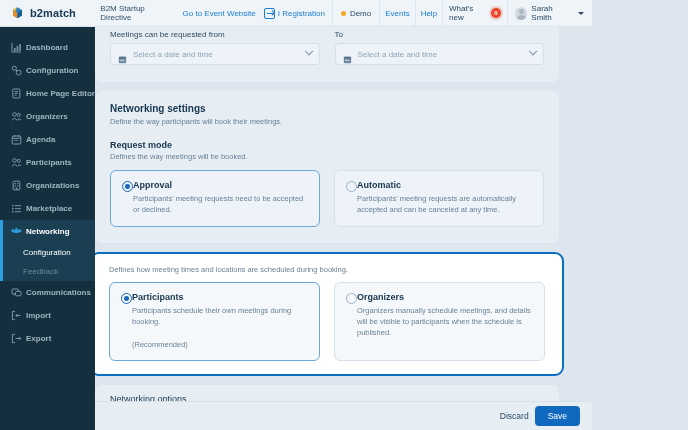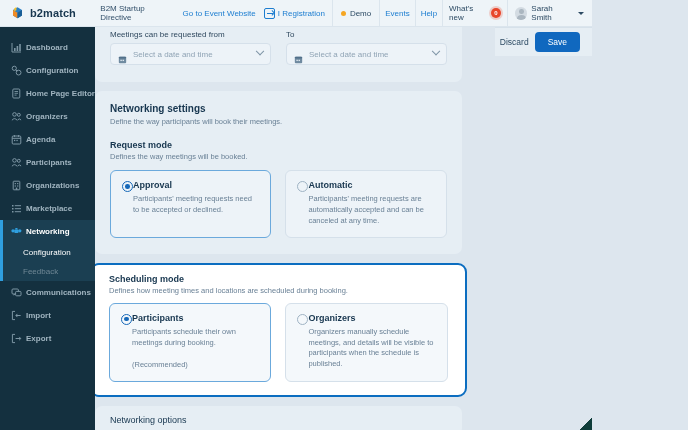--- a/index.html
+++ b/index.html
@@ -73,21 +73,21 @@
   .side-item.active .side-label { color: #ffffff; }
   .side-ico { width: 11px; height: 11px; flex: 0 0 11px; display: flex; align-items: center; justify-content: center; }
   .side-ico svg { display: block; }
   .sub-item { height: 19px; display: flex; align-items: center; padding-left: 23px; cursor: pointer; }
   .sub-label { font-size: 8px; color: #6f8795; }
   .sub-item.active .sub-label { color: #ffffff; font-weight: 400; }
   .sub-group { background: #1b3f52; position: relative; }
   .sub-group::before { content:""; position:absolute; left:0; top:0; bottom:0; width:2.5px; background:#2f9fe0; }
 
   
-  .main { flex: 1; position: relative; background: #dde6ee; min-width: 0; display: flex; flex-direction: row; }
+  .main { flex: 1; position: relative; background: #dde6ee; min-width: 0; display: flex; flex-direction: column; }
   .scrollarea { flex: 1; overflow: hidden; position: relative; padding: 0 33px 0 0; }
 
   .panel {
     background: #e6eef4; border-radius: 7px; margin-bottom: 9px;
   }
   .panel.first { border-radius: 0 0 7px 7px; margin-top: 0; }
 
   
   .date-row { display: flex; gap: 15px; padding: 3px 15px 17px 15px; }
   .date-col { flex: 1; }
@@ -412,21 +412,20 @@
               <span>
                 <span class="rc-title" style="display:block">Automatic</span>
                 <span class="rc-desc" style="display:block">Participants' meeting requests are automatically accepted and can be canceled at any time.</span>
               </span>
             </div>
           </div>
         </div>
 
         <div class="panel highlight">
           <div class="sec-pad" style="padding-top:9px;padding-left:17px">
-            <div class="grp-title">Scheduling mode</div>
             <div class="grp-sub">Defines how meeting times and locations are scheduled during booking.</div>
           </div>
           <div class="cards" style="padding:8px 17px 13px 17px">
             <div class="rcard sel">
               <span class="radio on"></span>
               <span>
                 <span class="rc-title" style="display:block">Participants</span>
                 <span class="rc-desc" style="display:block">Participants schedule their own meetings during booking.</span>
                 <span class="rc-desc" style="display:block;margin-top:12px">(Recommended)</span>
               </span>

